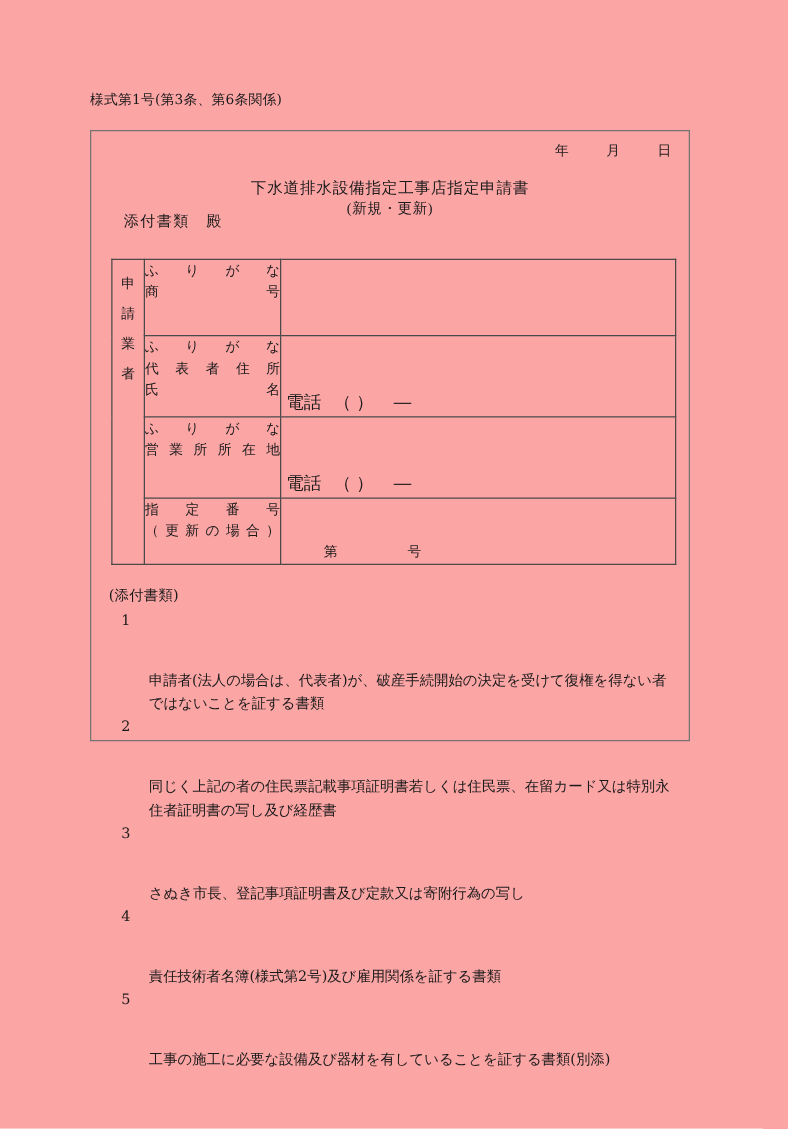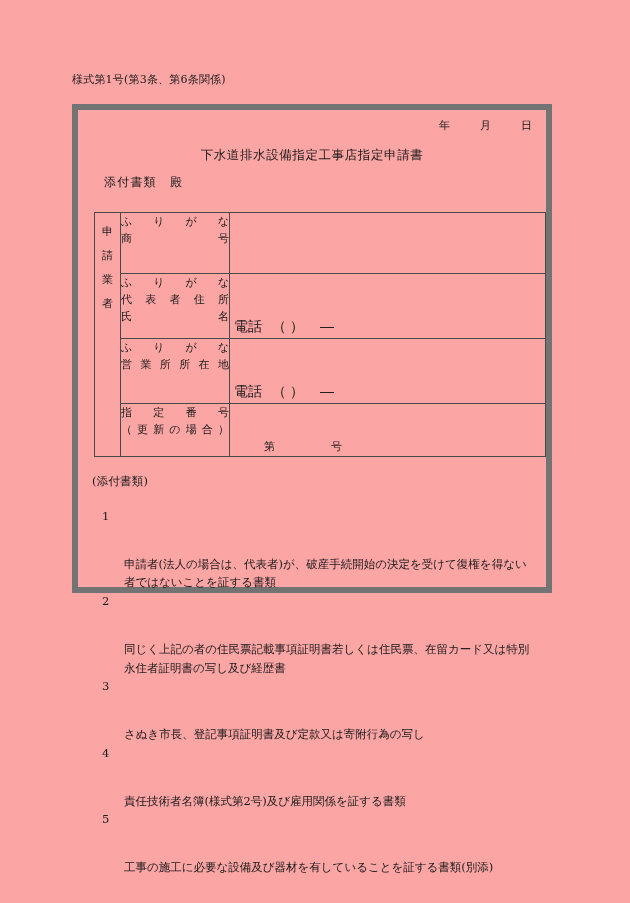--- a/index.html
+++ b/index.html
@@ -36,21 +36,21 @@
     white-space: nowrap;
   }
 
   
   .outer-frame {
     position: absolute;
     left: 72px;
     top: 104px;
     width: 480px;
     height: 489px;
-    border: 6px solid #737373;
+    border: 1px solid #737373;
     box-sizing: border-box;
   }
 
   
   .date-line {
     position: absolute;
     right: 14px;
     top: 8px;
     font-size: 11px;
     white-space: nowrap;
@@ -165,21 +165,21 @@
   .attachments {
     position: absolute;
     left: 14px;
     top: 362px;
     right: 10px;
     font-size: 11.5px;
     line-height: 1.62;
   }
   .attach-heading {
     letter-spacing: 0.2px;
-    margin-bottom: 16px;
+    margin-bottom: 1px;
   }
   .attach-item {
     display: flex;
     align-items: flex-start;
     margin-left: 10px;
   }
   .attach-num {
     width: 20px;
     flex: 0 0 20px;
     text-align: left;
@@ -199,20 +199,21 @@
   <div class="form-number">様式第1号(第3条、第6条関係)</div>
 
   <div class="outer-frame">
 
     <div class="date-line">
       <span class="y">年</span><span class="m">月</span><span class="d">日</span>
     </div>
 
     <div class="title-block">
       <div class="doc-title">下水道排水設備指定工事店指定申請書</div>
+      <div class="doc-subtitle">(新規・更新)</div>
     </div>
 
     <div class="addressee">添付書類　殿</div>
 
     <table class="applicant-table">
       <tbody>
         <tr>
           <td class="vert-label" rowspan="4">
             <span class="vchar">申</span>
             <span class="vchar">請</span>

